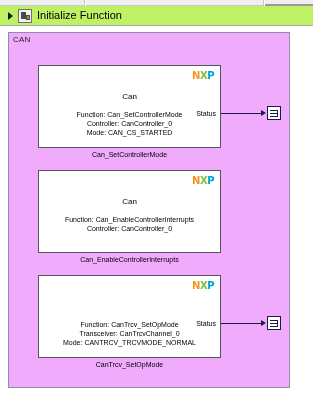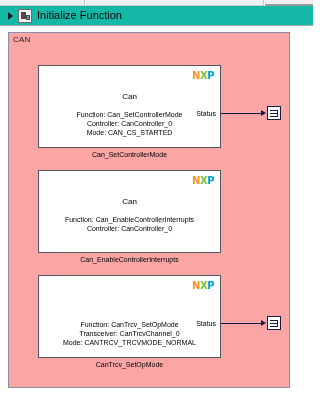--- a/index.html
+++ b/index.html
@@ -40,21 +40,21 @@
     background: #9a9a9a;
   }
 
   
   .header {
     position: absolute;
     left: 0; top: 6px;
     width: 313px; height: 20px;
     display: flex;
     align-items: center;
-    background: #14b8a6;
+    background: #bef264;
     border-bottom: 1px solid #a9a9a9;
     box-sizing: border-box;
   }
   .expander {
     width: 14px; height: 14px;
     margin-left: 3px;
     display: flex;
     align-items: center;
     justify-content: center;
     flex: 0 0 auto;
@@ -101,21 +101,21 @@
     width: 313px; height: 373px;
     background: #ffffff;
     overflow: hidden;
   }
 
   
   .subsystem {
     position: absolute;
     left: 8px; top: 5px;
     width: 282px; height: 356px;
-    background: #fca5a5;
+    background: #f0abfc;
     border: 1px solid #8e8ea8;
     box-sizing: border-box;
   }
   .subsystem-label {
     position: absolute;
     left: 4px; top: 2px;
     font-size: 8px;
     line-height: 10px;
     color: #1a1a1a;
     letter-spacing: 0.2px;

